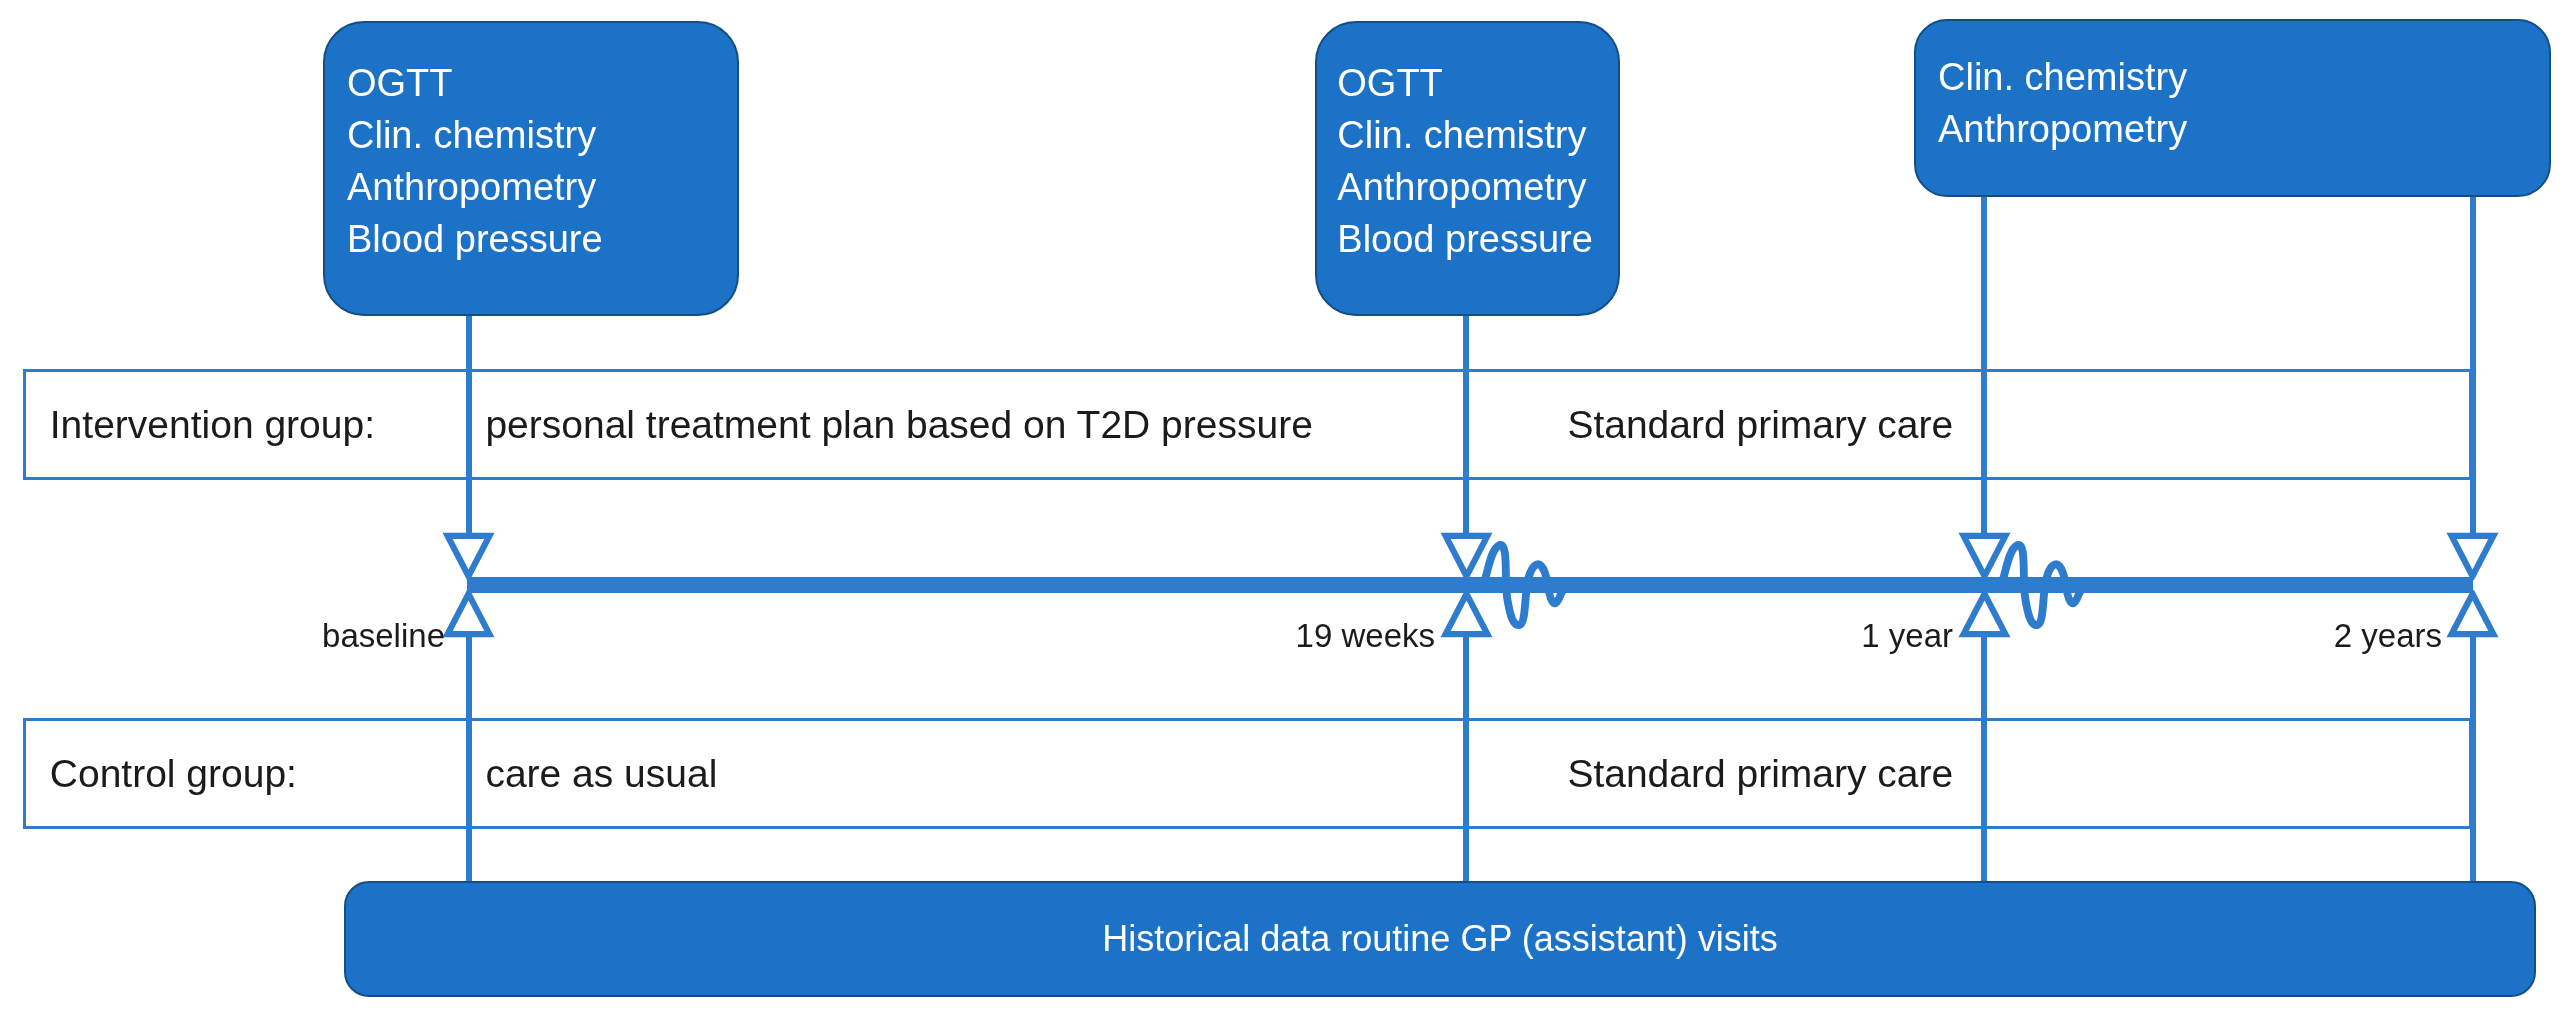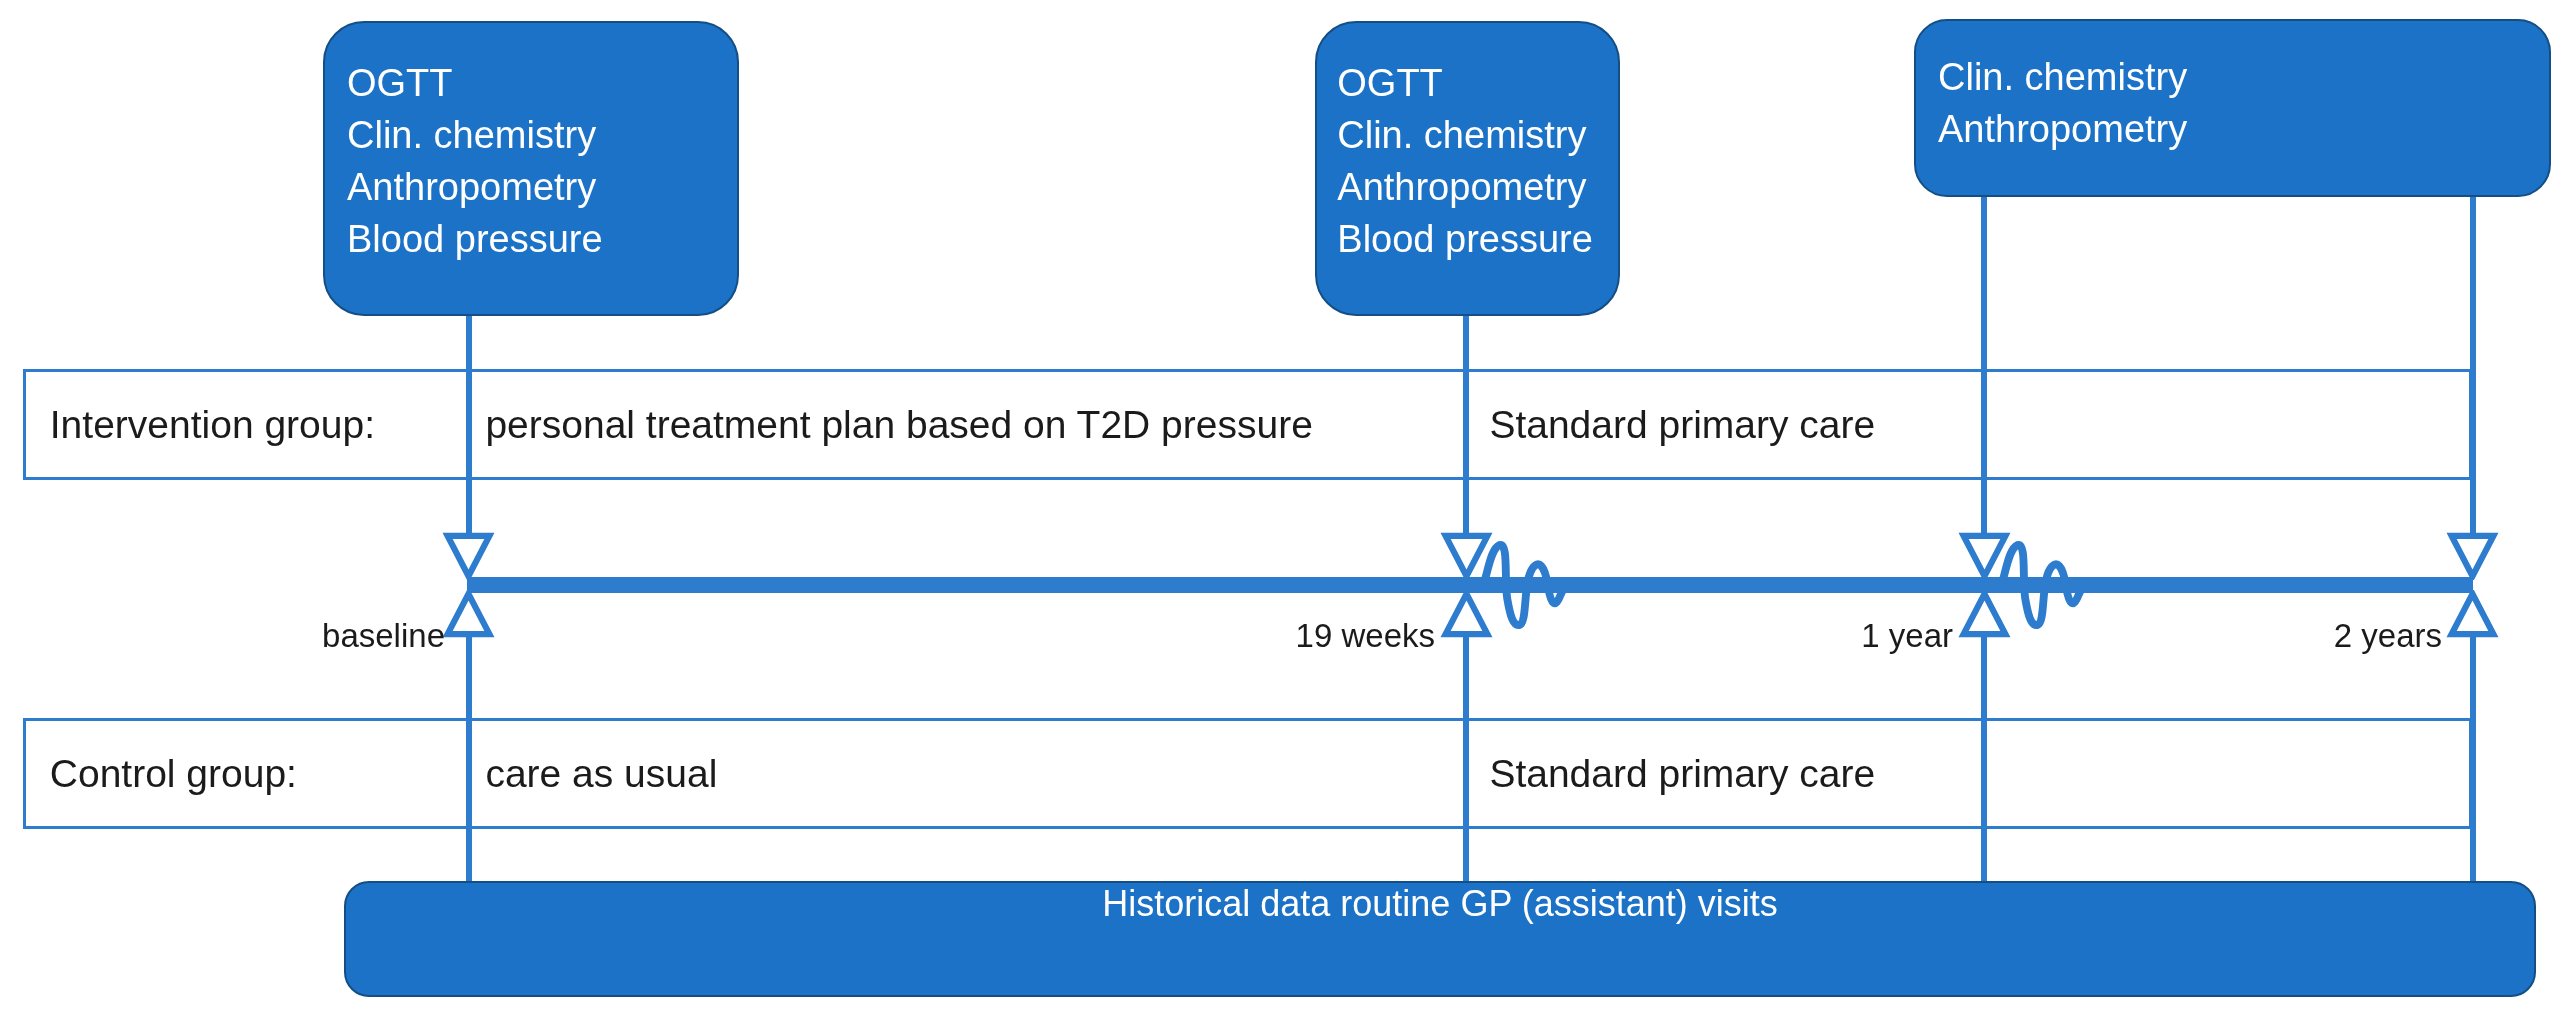--- a/index.html
+++ b/index.html
@@ -43,21 +43,21 @@
   .row-control{top:718px;padding-left:25px;}
   .grow span{
     position:absolute;
     top:50%;transform:translateY(-50%);
     color:var(--text-dark);
     font-size:39px;
     white-space:nowrap;
   }
   .cell-label{left:23.4px;}
   .cell-phase1{left:459px;}
-  .cell-phase2{left:1463px;text-align:center;}
+  .cell-phase2{left:1541px;text-align:center;}
 
   
   .tbar{
     position:absolute;
     left:467px;top:577px;
     width:2006px;height:16.4px;
     background:var(--line-blue);
   }
   .vline{
     position:absolute;
@@ -102,21 +102,21 @@
   
   .bottombar{
     position:absolute;
     left:344px;top:881px;
     width:2192px;height:116px;
     background:var(--box-fill);
     border:2.3px solid var(--box-stroke);
     border-radius:25px;
     color:var(--text-light);
     font-size:36px;
-    display:flex;justify-content:center;
+    display:flex;align-items:center;justify-content:center;
     white-space:nowrap;
   }
 </style>
 </head>
 <body>
 
 <div class="canvas">
 
   <div class="grow row-intervention">
     <span class="cell-label">Intervention group:</span>

